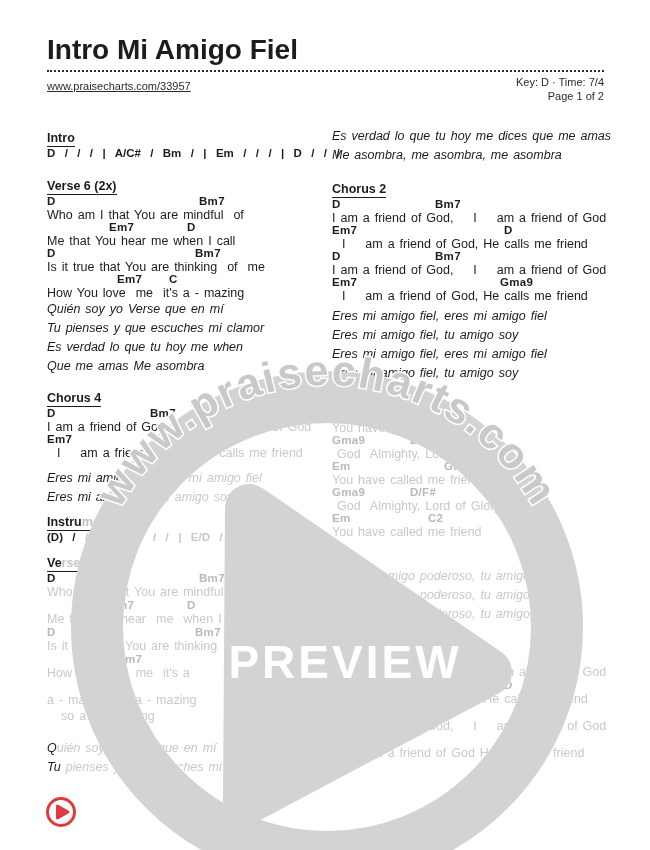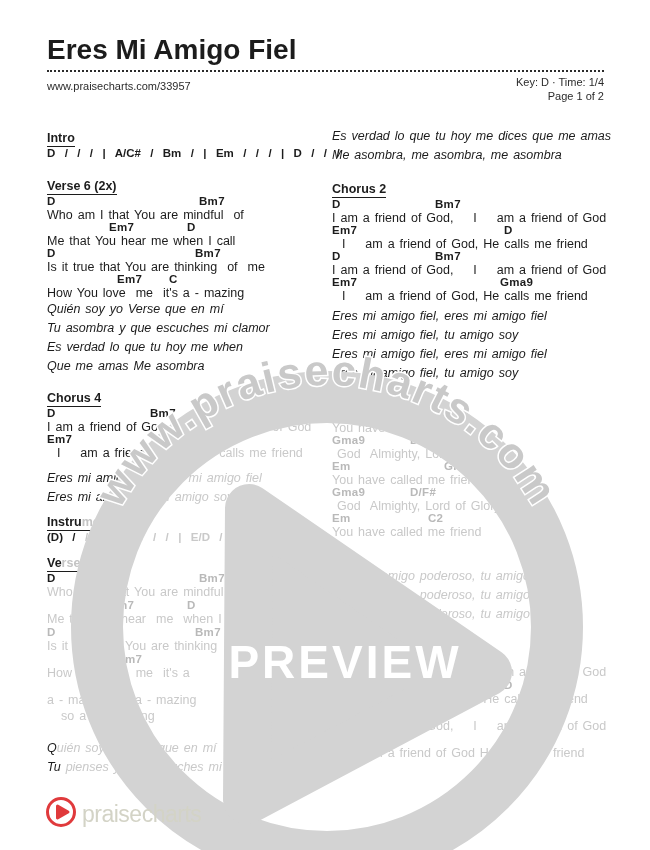--- a/index.html
+++ b/index.html
@@ -1,21 +1,21 @@
 <!DOCTYPE html>
 <html><head>
 <meta charset="utf-8">
 <style>
   html,body{margin:0;padding:0;background:#888;}
   #page{position:relative;width:650px;height:850px;background:#ffffff;overflow:hidden;
         font-family:"Liberation Sans","DejaVu Sans",sans-serif;color:#1c1c1c;}
   
   #title{position:absolute;left:47px;top:34px;font-size:28px;font-weight:bold;letter-spacing:0;}
   #rule{position:absolute;left:47px;top:70px;width:557px;border-top:2px dotted #2b2b2b;}
-  #url{position:absolute;left:47px;top:80px;font-size:11px;color:#2b2b2b;}
+  #url{position:absolute;left:47px;top:80px;font-size:11px;color:#2b2b2b;text-decoration:underline;}
   #keytime{position:absolute;right:46px;top:76px;font-size:11px;color:#2b2b2b;text-align:right;}
   #pageno{position:absolute;right:46px;top:90px;font-size:11px;color:#2b2b2b;text-align:right;}
   
   .section{position:absolute;}
   .heading{display:inline-block;font-size:12.5px;font-weight:bold;border-bottom:1.4px solid #1c1c1c;
            padding-bottom:1px;white-space:pre;}
   .rows{position:relative;}
   .row{position:relative;}
   .row.pair{height:26px;}
   .row.lyr{height:19px;}
@@ -32,24 +32,24 @@
   
   #wm{position:absolute;left:0;top:0;pointer-events:none;}
   
   #logo{position:absolute;left:44px;top:795px;width:250px;height:40px;}
   #logo-text{position:absolute;left:38px;top:6px;font-size:23px;color:#d3d3c6;letter-spacing:-.5px;}
 </style>
 </head>
 <body>
 
 <div id="page">
-  <div id="title">Eres Mi Amigo Fiel</div>
+  <div id="title">Intro Mi Amigo Fiel</div>
   <div id="rule"></div>
   <div id="url">www.praisecharts.com/33957</div>
-  <div id="keytime">Key: D · Time: 1/4</div>
+  <div id="keytime">Key: D · Time: 7/4</div>
   <div id="pageno">Page 1 of 2</div>
 
   <div id="sheet">
       <div class="section" style="left: 47px; top: 128px;">
         <div><span class="heading"><span class="dk">Intro</span></span></div>
         <div class="rows" style="position: absolute; left: 0px; top: 19px;">
           <div class="row cline" style="position: absolute; left: 0px; top: 0px;">
             <span class="lyric"><span class="dk">D  /  /  /  |  A/C#  /  Bm  /  |  Em  /  /  /  |  D  /  /  /</span></span>
           </div>
         </div>
@@ -78,21 +78,21 @@
             <span class="lyric"><span class="dk">How You love  me  it's a - mazing</span></span>
           </div>
         </div>
       </div>
       <div class="section" style="left: 47px; top: 300px;">
         <div class="rows" style="position: absolute; left: 0px; top: 0px;">
           <div class="row lyr" style="position: absolute; left: 0px; top: 0px;">
             <span class="lyric"><span class="dk it">Quién soy yo Verse que en mí</span></span>
           </div>
           <div class="row lyr" style="position: absolute; left: 0px; top: 19px;">
-            <span class="lyric"><span class="dk it">Tu asombra y que escuches mi clamor</span></span>
+            <span class="lyric"><span class="dk it">Tu pienses y que escuches mi clamor</span></span>
           </div>
           <div class="row lyr" style="position: absolute; left: 0px; top: 38px;">
             <span class="lyric"><span class="dk it">Es verdad lo que tu hoy me when</span></span>
           </div>
           <div class="row lyr" style="position: absolute; left: 0px; top: 57px;">
             <span class="lyric"><span class="dk it">Que me amas Me asombra</span></span>
           </div>
         </div>
       </div>
       <div class="section" style="left: 47px; top: 388px;">
@@ -292,15 +292,14 @@
     </text>
     <polygon points="249,508 488,672 247,800" fill="#d3d3d3" stroke="#d3d3d3" stroke-width="48" stroke-linejoin="round"></polygon>
     <text id="preview-text" x="345" y="678" text-anchor="middle" font-family="Liberation Sans, DejaVu Sans, sans-serif" font-size="46" font-weight="bold" fill="#ffffff" letter-spacing="3">PREVIEW</text>
   </svg>
 
   <div id="logo">
     <svg width="34" height="34" viewBox="0 0 34 34">
       <circle cx="17" cy="17" r="13.5" fill="none" stroke="#e03a3c" stroke-width="3"></circle>
       <polygon points="13.5,11 24,17 13.5,23" fill="#e03a3c" stroke="#e03a3c" stroke-width="3" stroke-linejoin="round"></polygon>
     </svg>
-    <span id="logo-text">praisecharts</span>
   </div>
 </div>
 
 </body></html>

